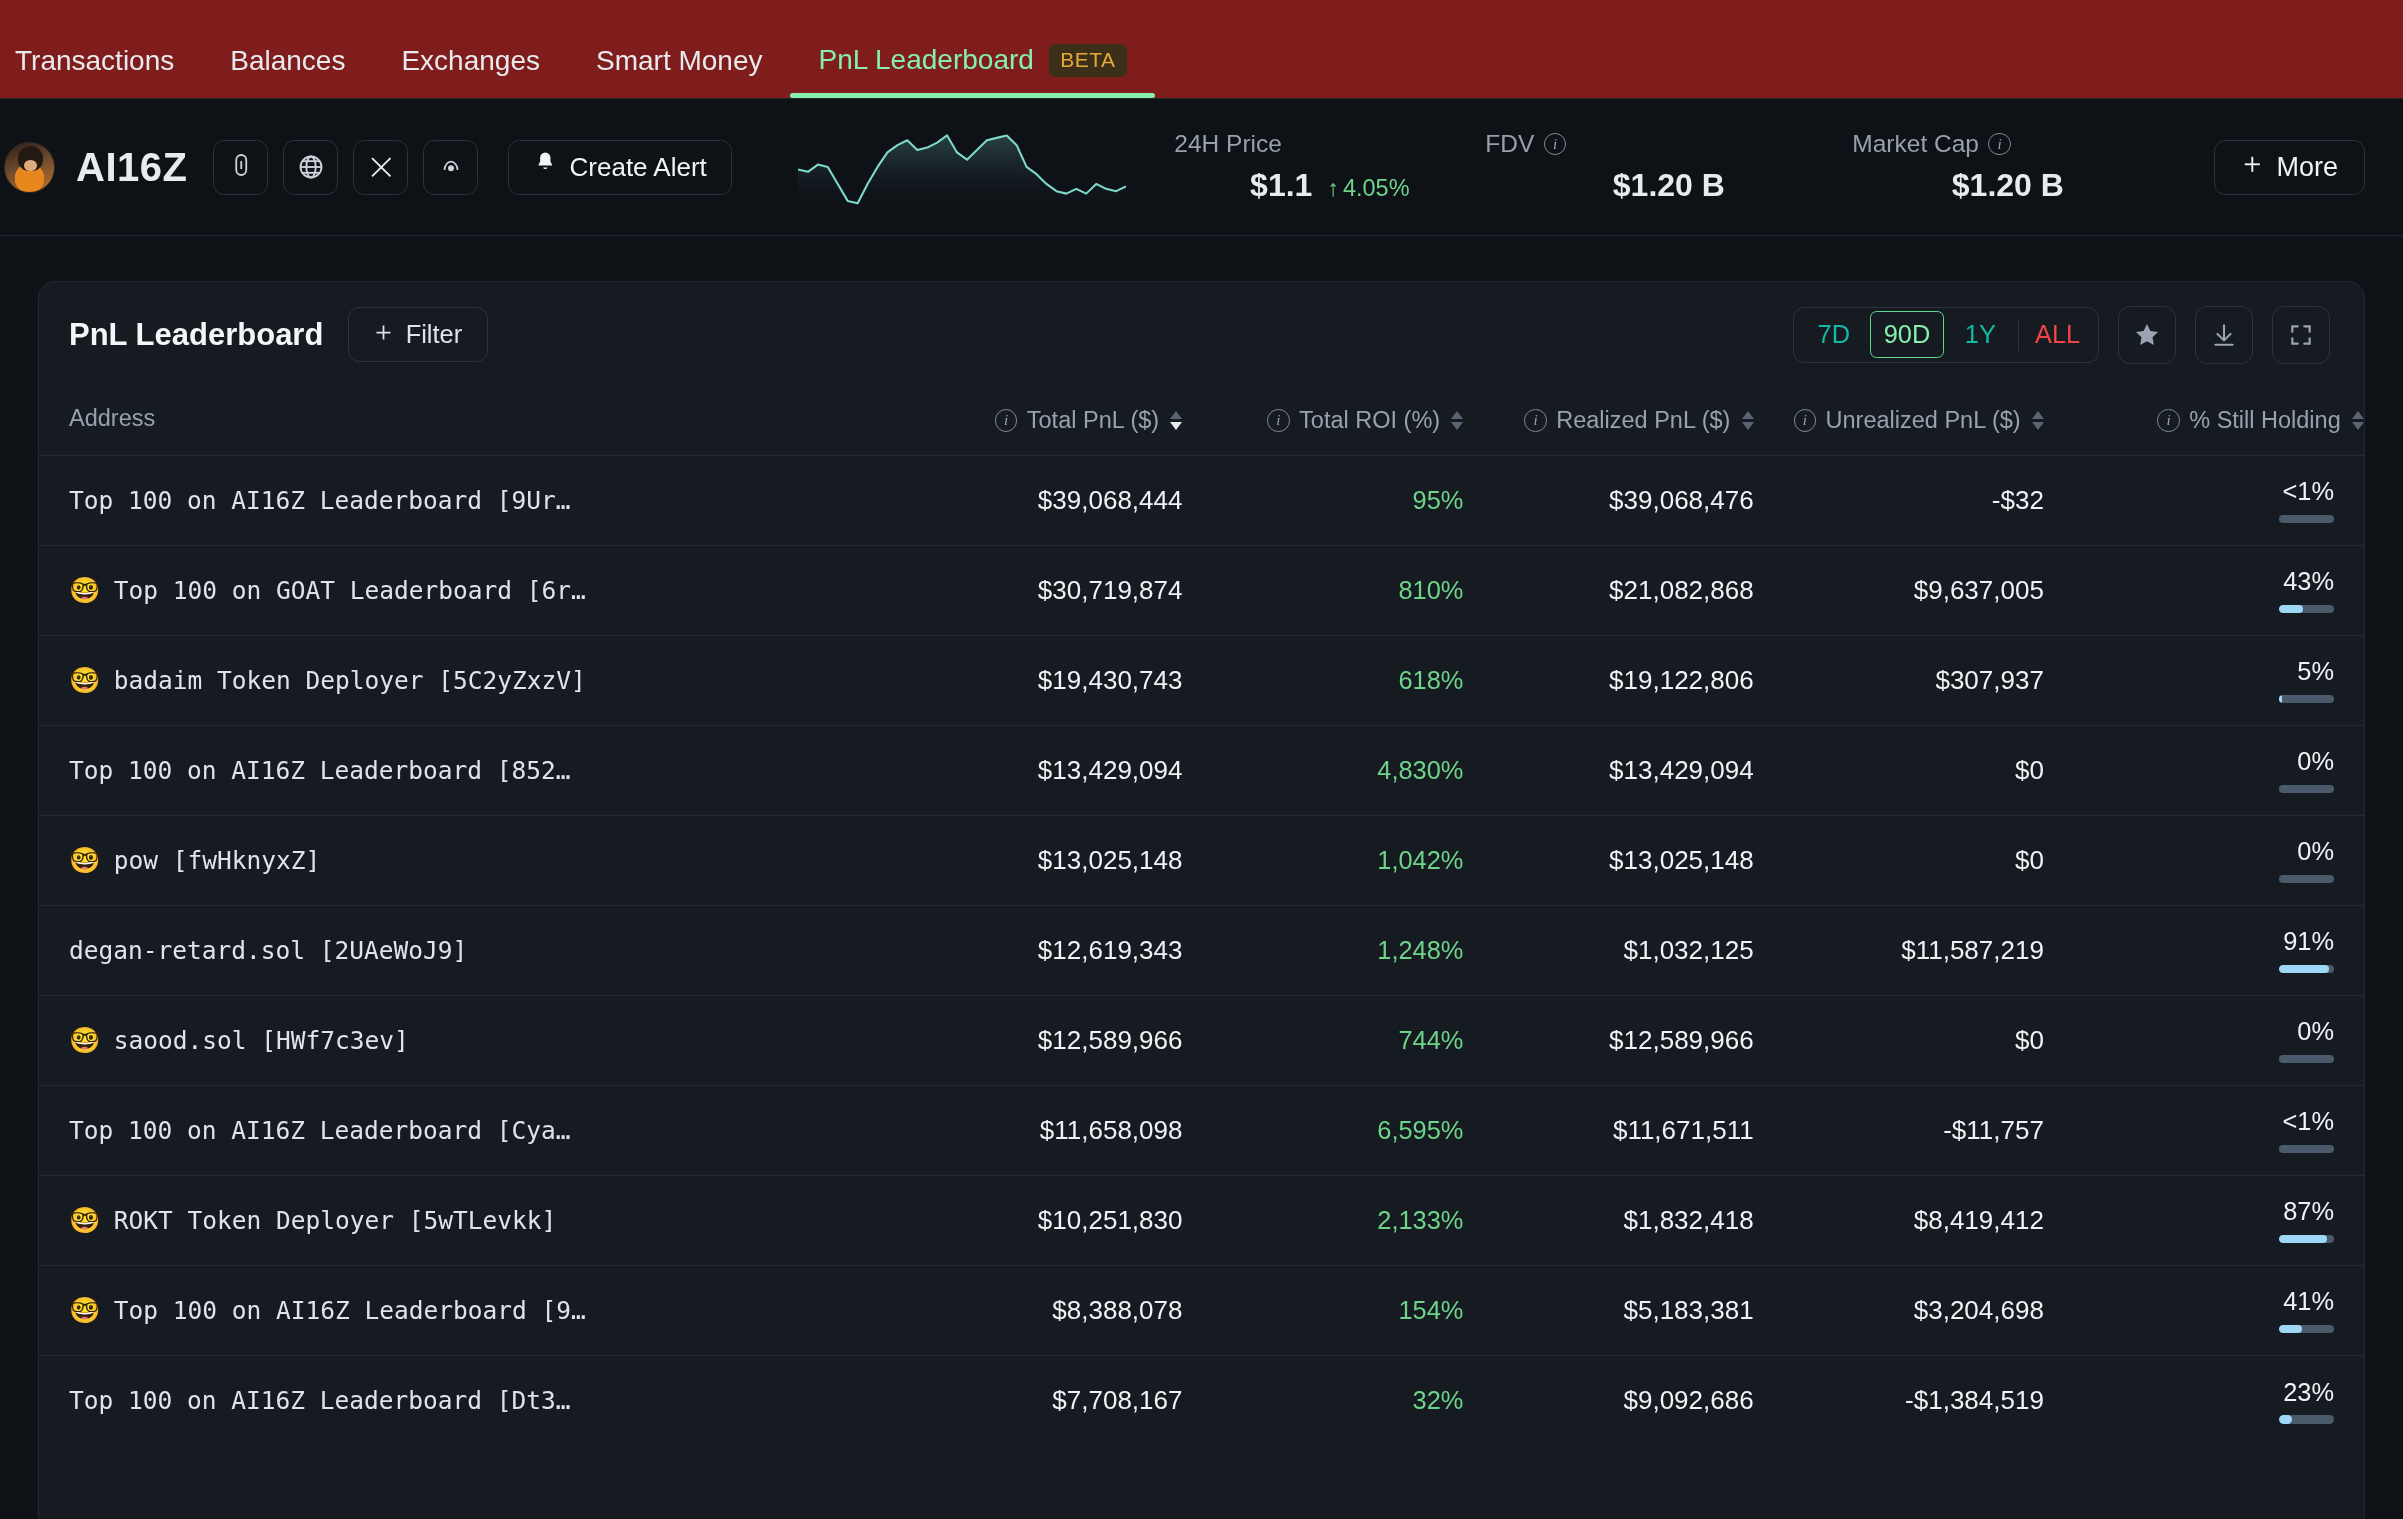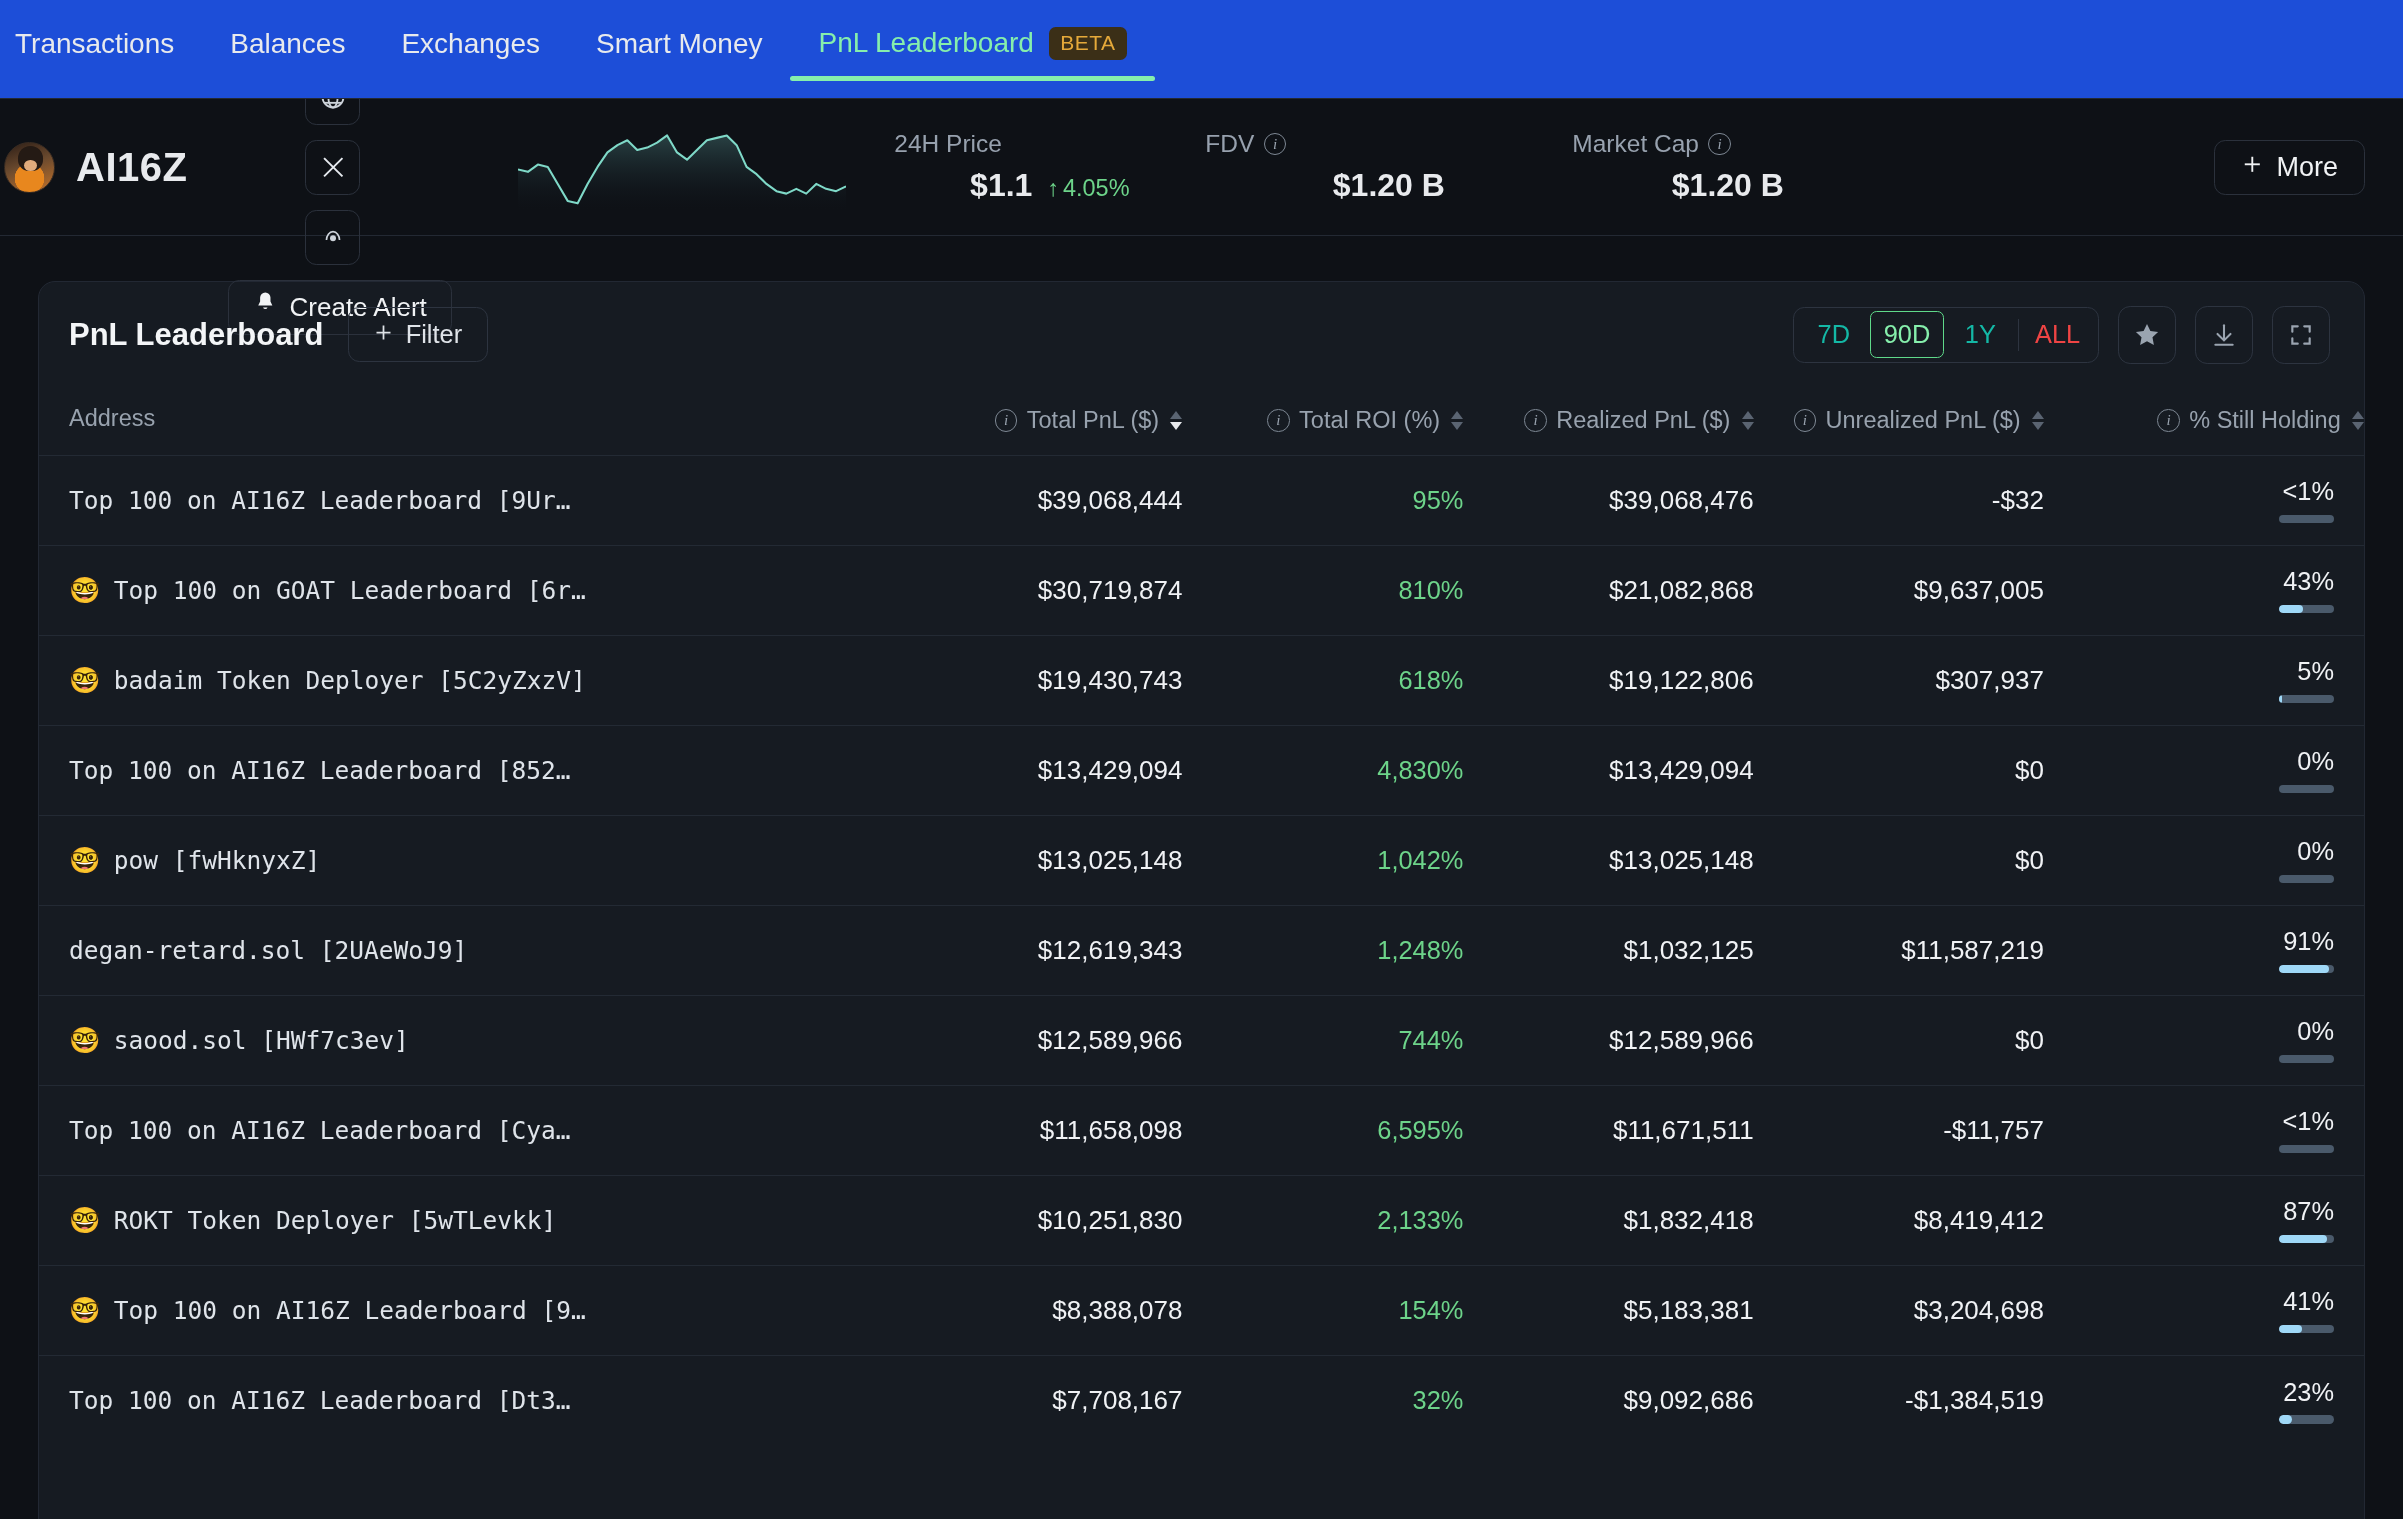--- a/index.html
+++ b/index.html
@@ -9,23 +9,23 @@
     font-family: "Liberation Sans", sans-serif;
     color: #e8eaed;
     overflow: hidden;
   }
 
   
   .topnav {
     height: 99px;
     display: flex;
     align-items: flex-start;
-    padding: 0 0 17px 0;
+    padding: 0 0 0 0;
     border-bottom: 0.9px solid #232933;
-    background: #1d4ed8;
+    background: #7f1d1d;
     position: relative;
   }
   .nav-items { display: flex; align-items: flex-end; height: 100%; }
   .nav-item {
     position: relative;
     font-size: 28px;
     color: #e8eaed;
     padding: 0 0 21px 0;
     margin: 0 0 0 0;
     height: 100%;
@@ -71,21 +71,21 @@
   .token-logo::before {
     content:""; position:absolute; left:13px; top:3.8px; width:24.5px; height:24.5px;
     border-radius: 50% 50% 45% 45%; background:#241a14;
   }
   .token-logo::after {
     content:""; position:absolute; left:19px; top:17px; width:13px; height:11.3px;
     border-radius: 50%; background:#e0ab7c;
   }
   .token-name { font-size: 40px; font-weight: bold; letter-spacing: 0.5px; }
 
-  .icon-btns { display: flex; align-items: center; gap: 15px; margin-left: 26px; flex-direction: column; }
+  .icon-btns { display: flex; align-items: center; gap: 15px; margin-left: 26px; }
   .ibtn {
     width: 55px; height: 55px; border: 0.9px solid #2b313c; border-radius: 11.3px;
     display: flex; align-items: center; justify-content: center;
     background: transparent; cursor: pointer; color: #cdd3da; flex: none;
   }
   .alert-btn {
     height: 55px; border: 0.9px solid #2b313c; border-radius: 11.3px;
     display: flex; align-items: center; gap: 13px; padding: 0 24.5px;
     font-size: 26px; color: #f1f3f5; cursor: pointer; margin-left: 15px;
     background: transparent; white-space: nowrap;

